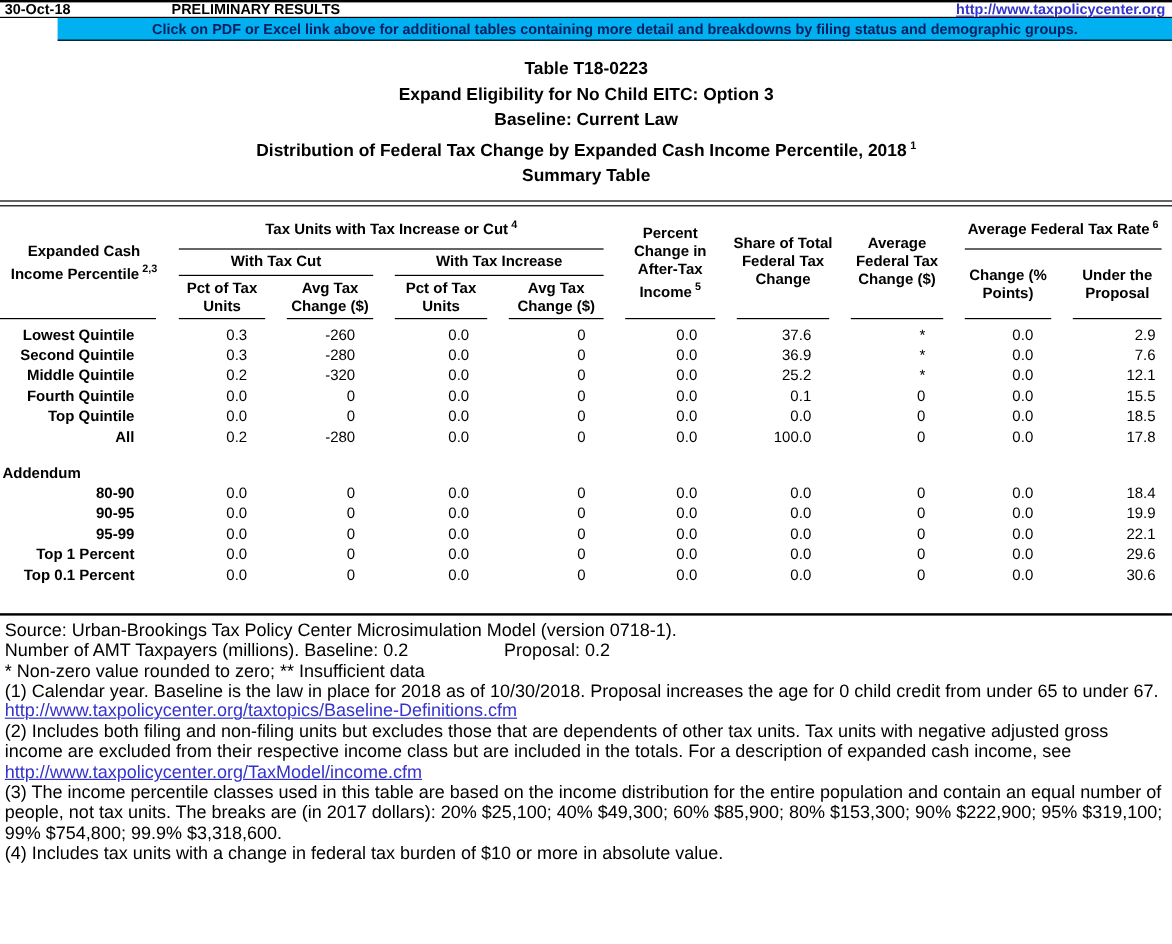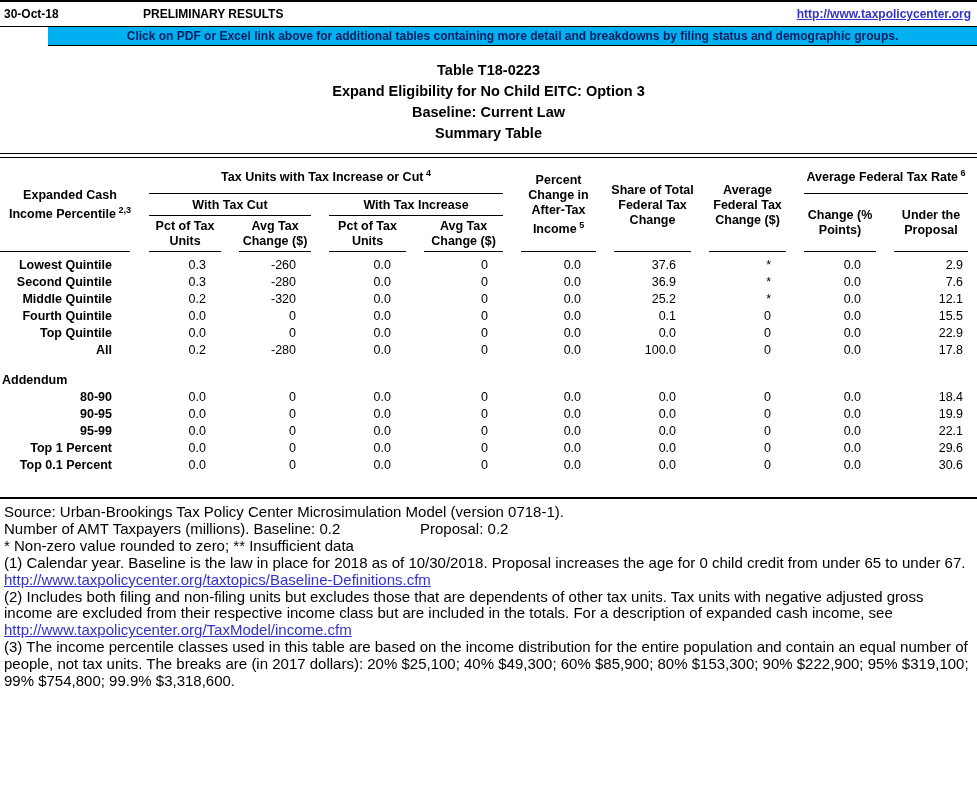--- a/index.html
+++ b/index.html
@@ -7,21 +7,21 @@
   body {
     width: 977px; height: 787px; overflow: hidden;
     font-family: "Liberation Sans", sans-serif;
     color: #000; font-size: 12.5px;
   }
 
   
   .top-bar {
     border-top: 2px solid #000;
     border-bottom: 1px solid #000;
-    height: 27px;
+    height: 15px;
     display: flex; align-items: center;
     font-weight: bold; font-size: 12px;
   }
   .top-bar .date { margin-left: 4px; width: 139px; }
   .top-bar .link { margin-left: auto; margin-right: 6px; }
   a.link { color: #3333CC; text-decoration: underline; cursor: pointer; }
 
   
   .notice {
     height: 19px; border-bottom: 1px solid #000;
@@ -75,20 +75,21 @@
   </div>
 
   <div class="notice" id="notice-bar" style="background: rgb(0, 176, 240); color: rgb(0, 32, 96); margin-left: 48px;">
     <span>Click on PDF or Excel link above for additional tables containing more detail and breakdowns by filing status and demographic groups.</span>
   </div>
 
   <div class="titles">
     <div>Table T18-0223</div>
     <div>Expand Eligibility for No Child EITC: Option 3</div>
     <div>Baseline: Current Law</div>
+    <div><span>Distribution of Federal Tax Change by Expanded Cash Income Percentile, 2018</span> <sup>1</sup></div>
     <div>Summary Table</div>
   </div>
 
   <div class="double-rule"></div>
 
   <table>
     <colgroup>
       <col style="width:140px">
         <col style="width:90px">
         <col style="width:90px">
@@ -174,21 +175,21 @@
         <tr>
           <td class="lbl">Top Quintile</td>
           <td>0.0</td>
           <td>0</td>
           <td>0.0</td>
           <td>0</td>
           <td>0.0</td>
           <td>0.0</td>
           <td>0</td>
           <td>0.0</td>
-          <td>22.9</td>
+          <td>18.5</td>
         </tr>
         <tr>
           <td class="lbl">All</td>
           <td>0.2</td>
           <td>-280</td>
           <td>0.0</td>
           <td>0</td>
           <td>0.0</td>
           <td>100.0</td>
           <td>0</td>
@@ -272,16 +273,17 @@
       <span class="base">Number of AMT Taxpayers (millions).  Baseline: 0.2</span>
       <span>Proposal: 0.2</span>
     </div>
     <div>
         <div class="note">* Non-zero value rounded to zero; ** Insufficient data</div>
         <div class="note">(1) Calendar year. Baseline is the law in place for 2018 as of 10/30/2018. Proposal increases the age for 0 child credit from under 65 to under 67.</div>
         <div class="note"><a class="link" href="#">http://www.taxpolicycenter.org/taxtopics/Baseline-Definitions.cfm</a></div>
         <div class="note">(2) Includes both filing and non-filing units but excludes those that are dependents of other tax units. Tax units with negative adjusted gross income are excluded from their respective income class but are included in the totals. For a description of expanded cash income, see</div>
         <div class="note"><a class="link" href="#">http://www.taxpolicycenter.org/TaxModel/income.cfm</a></div>
         <div class="note">(3) The income percentile classes used in this table are based on the income distribution for the entire population and contain an equal number of people, not tax units. The breaks are (in 2017 dollars): 20% $25,100; 40% $49,300; 60% $85,900; 80% $153,300; 90% $222,900; 95% $319,100; 99% $754,800; 99.9% $3,318,600.</div>
+        <div class="note">(4) Includes tax units with a change in federal tax burden of $10 or more in absolute value.</div>
       </div>
   </div>
 
 </div>
 
 </body></html>

